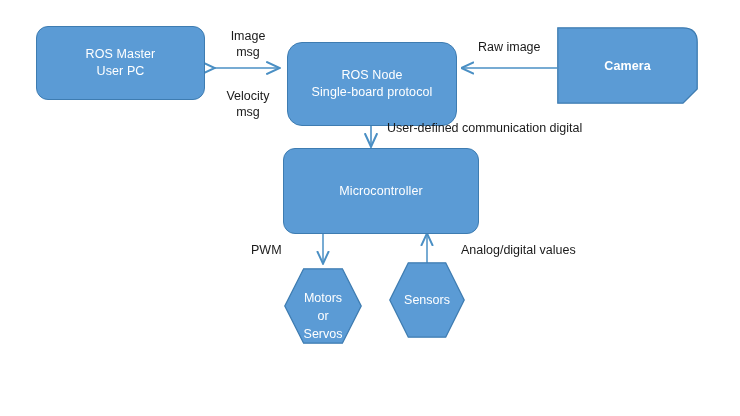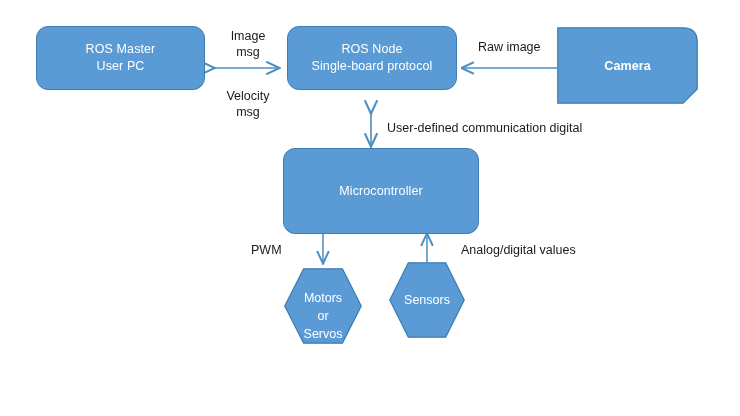--- a/index.html
+++ b/index.html
@@ -121,26 +121,26 @@
 
     <g>
       <line x1="323" y1="234" x2="323" y2="263" stroke="#4A8FC4" stroke-width="1.5" marker-end="url(#arrowhead-r)"></line>
     </g>
 
     <g>
       <line x1="427" y1="263" x2="427" y2="234" stroke="#4A8FC4" stroke-width="1.5" marker-end="url(#arrowhead-r)"></line>
     </g>
   </svg>
 
-  <div class="node rounded" style="left:36px; top:26px; width:169px; height:64px;">
+  <div class="node rounded" style="left:36px; top:26px; width:169px; height:74px;">
     <span>ROS Master</span>
     <span>User PC</span>
   </div>
 
-  <div class="node rounded" style="left:287px; top:26px; width:170px; height:64px;">
+  <div class="node rounded" style="left:287px; top:42px; width:170px; height:84px;border-radius:15px;">
     <span>ROS Node</span>
     <span>Single-board protocol</span>
   </div>
 
   <div class="node camera" style="left:557px; top:27px; width:141px; height:77px;">
     <svg class="camera-shape" viewBox="0 0 141 77" preserveAspectRatio="none">
       <path d="M0.8,0.8 L126,0.8 Q140.2,0.8 140.2,15 L140.2,62 L126,76.2 L0.8,76.2 Z" fill="#5B9BD5" stroke="#3E7CB1" stroke-width="1.3"></path>
     </svg>
     <span class="camera-label">Camera</span>
   </div>

